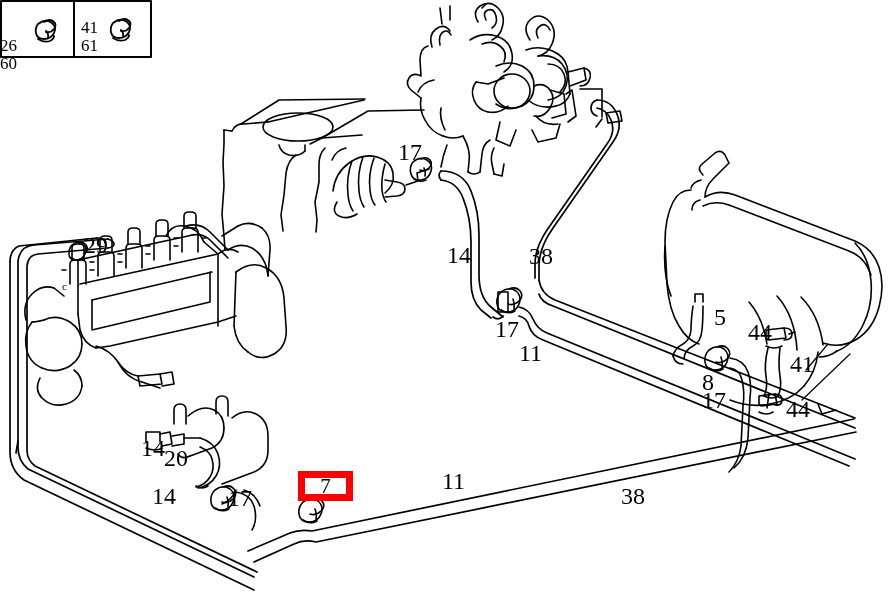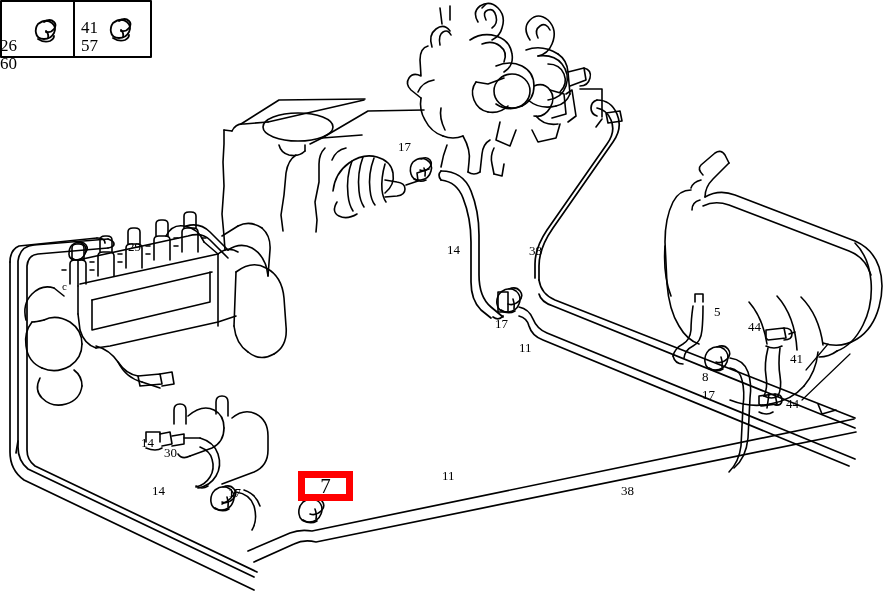--- a/index.html
+++ b/index.html
@@ -22,21 +22,21 @@
   #diagram-svg {
     position: absolute;
     left: 0;
     top: 0;
     width: 891px;
     height: 592px;
   }
   .part-label {
     position: absolute;
     font-family: "Liberation Serif", serif;
-    font-size: 13px;
+    font-size: 24px;
     color: #000000;
     line-height: 1;
     white-space: nowrap;
     user-select: none;
   }
   .legend-num {
     position: absolute;
     font-family: "Liberation Serif", serif;
     font-size: 17px;
     color: #000000;
@@ -386,37 +386,37 @@
 
     </g>
   </svg>
 
   <div class="legend-num" style="left:0; top:9px;margin-top:28px;">
     <div>26</div>
     <div>60</div>
   </div>
   <div class="legend-num" style="left:81px; top:19px;">
     <div>41</div>
-    <div>57</div>
+    <div>61</div>
   </div>
 
-  <div class="part-label" style="left:84px;  top:240px;margin-left:44px;">29</div>
+  <div class="part-label" style="left:84px;  top:233px;">29</div>
   <div class="part-label" style="left:398px; top:140px;">17</div>
   <div class="part-label" style="left:447px; top:243px;">14</div>
   <div class="part-label" style="left:529px; top:244px;">38</div>
   <div class="part-label" style="left:495px; top:317px;">17</div>
   <div class="part-label" style="left:519px; top:341px;">11</div>
   <div class="part-label" style="left:714px; top:305px;">5</div>
   <div class="part-label" style="left:748px; top:320px;">44</div>
   <div class="part-label" style="left:702px; top:370px;">8</div>
   <div class="part-label" style="left:702px; top:388px;">17</div>
   <div class="part-label" style="left:790px; top:352px;">41</div>
   <div class="part-label" style="left:786px; top:397px;">44</div>
   <div class="part-label" style="left:141px; top:436px;">14</div>
-  <div class="part-label" style="left:164px; top:446px;">30</div>
+  <div class="part-label" style="left:164px; top:446px;">20</div>
   <div class="part-label" style="left:152px; top:484px;">14</div>
   <div class="part-label" style="left:228px; top:486px;">17</div>
   <div class="part-label" style="left:442px; top:469px;">11</div>
   <div class="part-label" style="left:621px; top:484px;">38</div>
 
   <div id="highlight-box" style="left:298px; top:471px; width:55px; height:30px;">
     <span class="part-label">7</span>
   </div>
 
 </div>

